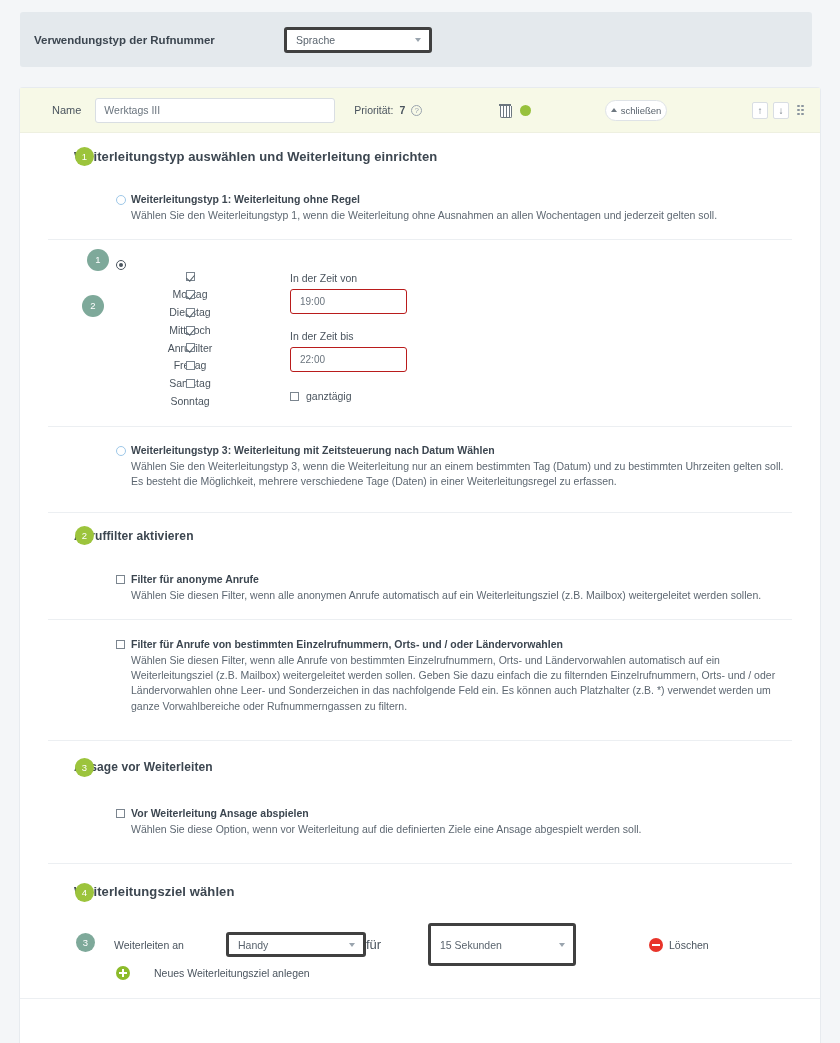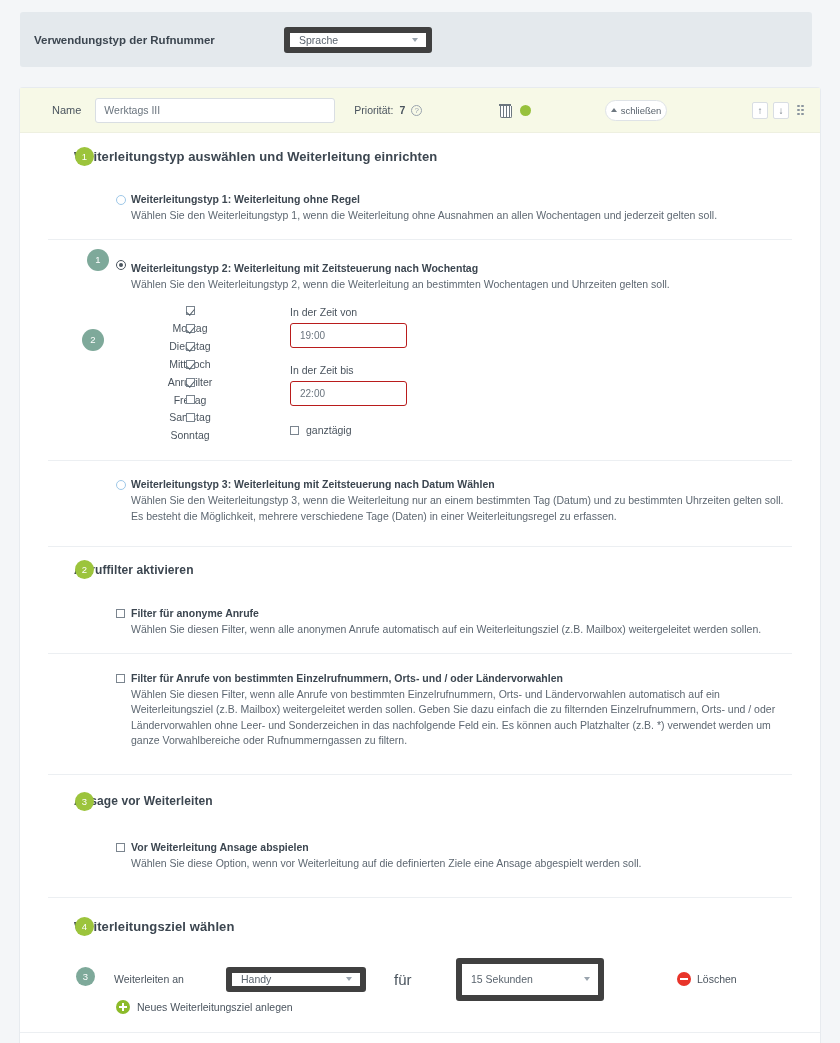--- a/index.html
+++ b/index.html
@@ -17,21 +17,21 @@
   .topbar {
     position: absolute; left: 20px; top: 12px; width: 792px; height: 55px;
     background: #e4e9ed; border-radius: 3px;
     display: flex; align-items: center;
   }
   .topbar-label {
     margin-left: 14px; width: 250px;
     font-weight: bold; font-size: 11.5px; color: #3c4650;
   }
   .select-box {
-    position: relative; background: #fff; border: 6px solid #404040;
+    position: relative; background: #fff; border: 3px solid #404040;
     border-radius: 3px; height: 26px; display: flex; align-items: center;
     padding: 0 22px 0 9px; font-size: 10.5px; color: #5a646e;
   }
   .select-box .caret {
     position: absolute; right: 8px; top: 50%; transform: translateY(-50%);
     width: 0; height: 0; border-left: 3.5px solid transparent;
     border-right: 3.5px solid transparent; border-top: 4px solid #9aa4ae;
   }
   .topbar .select-box { width: 148px; }
 
@@ -162,40 +162,40 @@
   .copt .copt-body { margin-left: 15px; }
 
   
   .target-row {
     display: flex; align-items: center; position: relative;
     padding: 12px 0 4px 96px; height: 42px;
   }
   .target-row .badge { left: 56px; top: 13px; width: 19px; height: 19px; line-height: 19px; }
   .tr-label { font-size: 10.5px; color: #4a545e; width: 112px; margin-left: -2px; }
   .target-row .select-box.dest { width: 140px; height: 25px; }
-  .tr-fuer { width: 62px; text-align: left; font-size: 15px; color: #4a545e; margin-left: 28px; }
+  .tr-fuer { width: 62px; text-align: left; font-size: 13px; color: #4a545e; }
   .target-row .select-box.dur { width: 148px; height: 43px; }
   .del-link {
     display: flex; align-items: center; gap: 6px; margin-left: 73px;
     font-size: 10.5px; color: #4a545e; cursor: pointer;
   }
   .circ-icon { width: 14px; height: 14px; border-radius: 50%; position: relative; flex:none; }
   .circ-icon.red { background: #e8342a; }
   .circ-icon.red::after {
     content:""; position:absolute; left:3px; top:6px; width:8px; height:2px; background:#fff;
   }
   .circ-icon.green { background: #8cbb2a; }
   .circ-icon.green::before {
     content:""; position:absolute; left:3px; top:6px; width:8px; height:2px; background:#fff;
   }
   .circ-icon.green::after {
     content:""; position:absolute; left:6px; top:3px; width:2px; height:8px; background:#fff;
   }
   .add-link {
-    display:flex; align-items:center; gap:7px; padding: 4px 0 0 96px;
+    display:flex; align-items:center; gap:24px; padding: 4px 0 0 96px;
     font-size: 10.5px; color: #4a545e; cursor: pointer;
   }
 
   
   .card-foot {
     height: 52px; border-top: 1px solid #eceff2;
     display: flex; align-items: center; justify-content: flex-end;
     padding-right: 25px; gap: 14px;
   }
 </style>
@@ -252,24 +252,20 @@
         <div class="opt-title">Weiterleitungstyp 1: Weiterleitung ohne Regel</div>
         <div class="opt-desc">Wählen Sie den Weiterleitungstyp 1, wenn die Weiterleitung ohne Ausnahmen an allen Wochentagen und jederzeit gelten soll.</div>
       </div>
     </div>
 
     <div class="sep"></div>
 
     <div class="opt" style="padding-top:18px;padding-bottom:6px;">
       <span class="badge teal" style="left:67px;top:9px;width:22px;height:22px;line-height:22px;">1</span>
       <span class="radio checked" style="top:20px;"></span>
-      <div class="opt-body" style="padding-top:4px;">
-        <div class="opt-title">Weiterleitungstyp 2: Weiterleitung mit Zeitsteuerung nach Wochentag</div>
-        <div class="opt-desc">Wählen Sie den Weiterleitungstyp 2, wenn die Weiterleitung an bestimmten Wochentagen und Uhrzeiten gelten soll.</div>
-      </div>
     </div>
 
     <div style="padding-left:70px;position:relative;">
       <span class="badge teal" style="left:62px;top:31px;width:22px;height:22px;line-height:22px;">2</span>
       <div class="wd-wrap">
         <div class="wd-col">
           <div class="wd-row">
             <span class="cb checked"></span>
             <span class="wd-label">Montag</span>
           </div>

